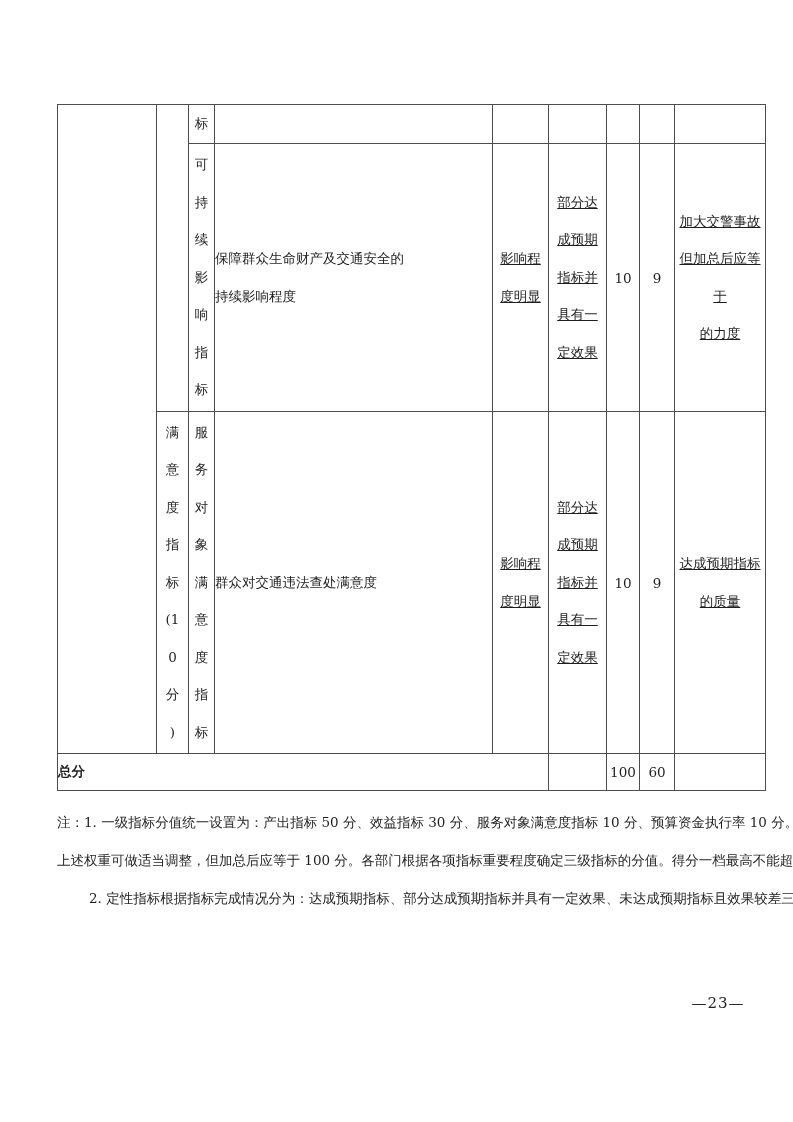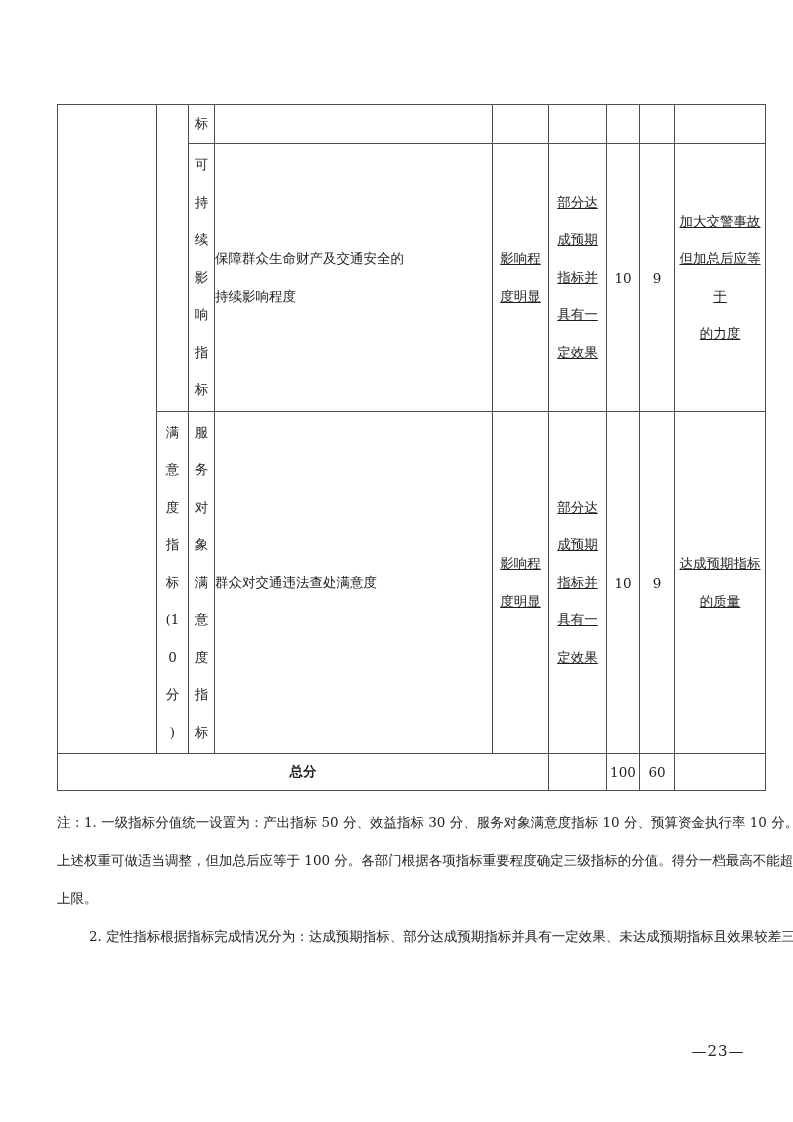--- a/index.html
+++ b/index.html
@@ -47,21 +47,20 @@
     text-decoration: underline;
   }
   .desc {
     text-align: left;
     padding-left: 8px;
     white-space: pre-line;
     line-height: 37.5px;
   }
   .bold { font-weight: normal; }
   .total-label {
-    text-align: center;
     font-weight: bold;
     font-size: 14px;
   }
   .notes {
     position: absolute;
     left: 57px;
     top: 803px;
     width: 700px;
     font-size: 13.5px;
   }
@@ -74,21 +73,20 @@
     text-indent: 32px;
   }
   .page-number {
     position: absolute;
     left: 668px;
     top: 994px;
     width: 100px;
     text-align: center;
     font-size: 15px;
     letter-spacing: 1px;
-    margin-top: 48px;
   }
 </style>
 </head>
 <body>
 
 <div class="page">
 
   <table class="perf">
     <colgroup>
       <col style="width:99px">
@@ -174,19 +172,18 @@
       <td class="center bold">100</td>
       <td class="center bold">60</td>
       <td></td>
     </tr>
   </tbody>
     </table>
 
   <div class="notes">
     <div class="note-line">注：1. 一级指标分值统一设置为：产出指标 50 分、效益指标 30 分、服务对象满意度指标 10 分、预算资金执行率 10 分。如有特殊情况，</div>
     <div class="note-line">上述权重可做适当调整，但加总后应等于 100 分。各部门根据各项指标重要程度确定三级指标的分值。得分一档最高不能超过该指标分值</div>
-    <div class="note-line">上限。</div>
     <div class="note-line note-indent">2. 定性指标根据指标完成情况分为：达成预期指标、部分达成预期指标并具有一定效果、未达成预期指标且效果较差三档，分别按照</div>
   </div>
 
   <div class="page-number">—23—</div>
 
 </div>
 
 </body></html>

